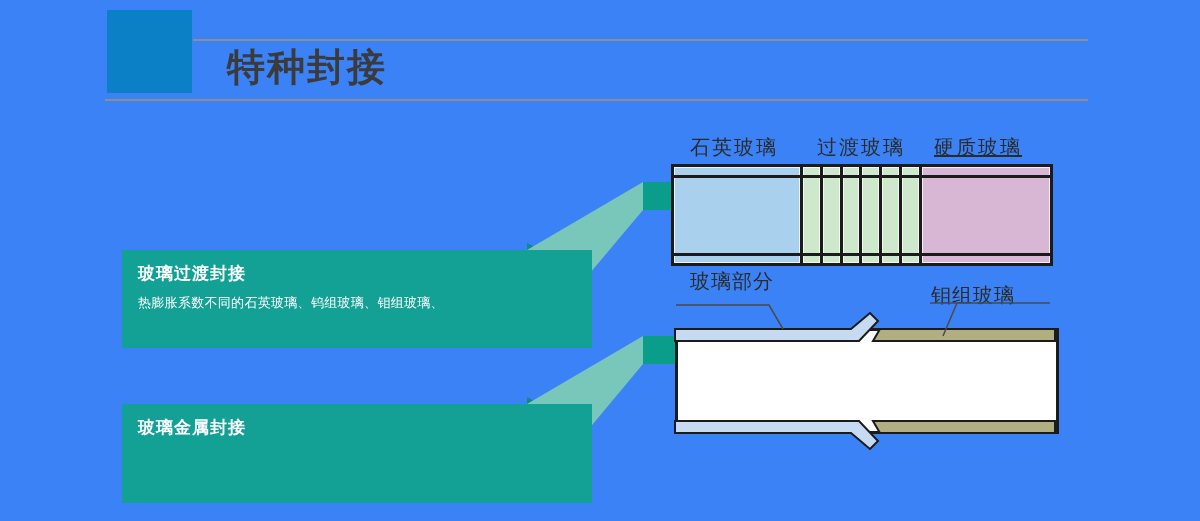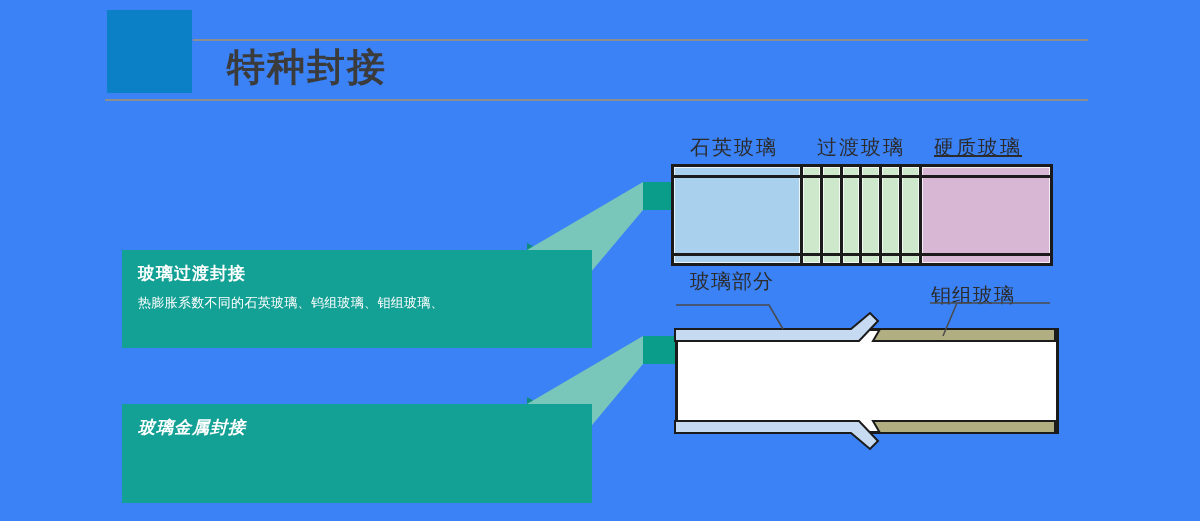--- a/index.html
+++ b/index.html
@@ -12,21 +12,21 @@
   .accent-square { position:absolute; left:107px; top:10px; width:85px; height:83px; background:#0c80c7; }
   .rule-top    { position:absolute; left:193px; top:39px;  width:895px; height:2px; background:#8e8e8e; }
   .rule-bottom { position:absolute; left:105px; top:99px;  width:983px; height:2px; background:#8e8e8e; }
   .page-title  { position:absolute; left:227px; top:48px; font-size:38px; font-weight:bold;
                  color:#3b3b3b; letter-spacing:2px; line-height:1; }
   
   .connector-layer { position:absolute; left:0; top:0; width:1200px; height:521px; }
   
   .callout { position:absolute; left:122px; width:470px; background:#13a095; color:#ffffff; }
   .callout-1 { top:250px; height:98px; }
-  .callout-2 { top:404px; height:99px;font-style:italic; }
+  .callout-2 { top:404px; height:99px; }
   .callout-title { font-size:17px; font-weight:bold; margin:12px 0 0 16px; letter-spacing:1px; white-space:nowrap; }
   .callout-line  { font-size:13px; margin:9px 0 0 16px; letter-spacing:0.3px; white-space:nowrap; }
   
   .bar-label { position:absolute; top:134px; transform:translateX(-50%); font-size:20px;
                color:#2b2b2b; letter-spacing:2px; white-space:nowrap; }
   .bar-label.quartz { left:734px;text-align:center; }
   .bar-label.transition { left:861px; }
   .bar-label.hard { left:978px;text-decoration:underline; }
   .glass-bar { position:absolute; left:671px; top:164px; width:382px; height:102px;
                border:3px solid #1b1b1b; background:#fff; display:flex; }

